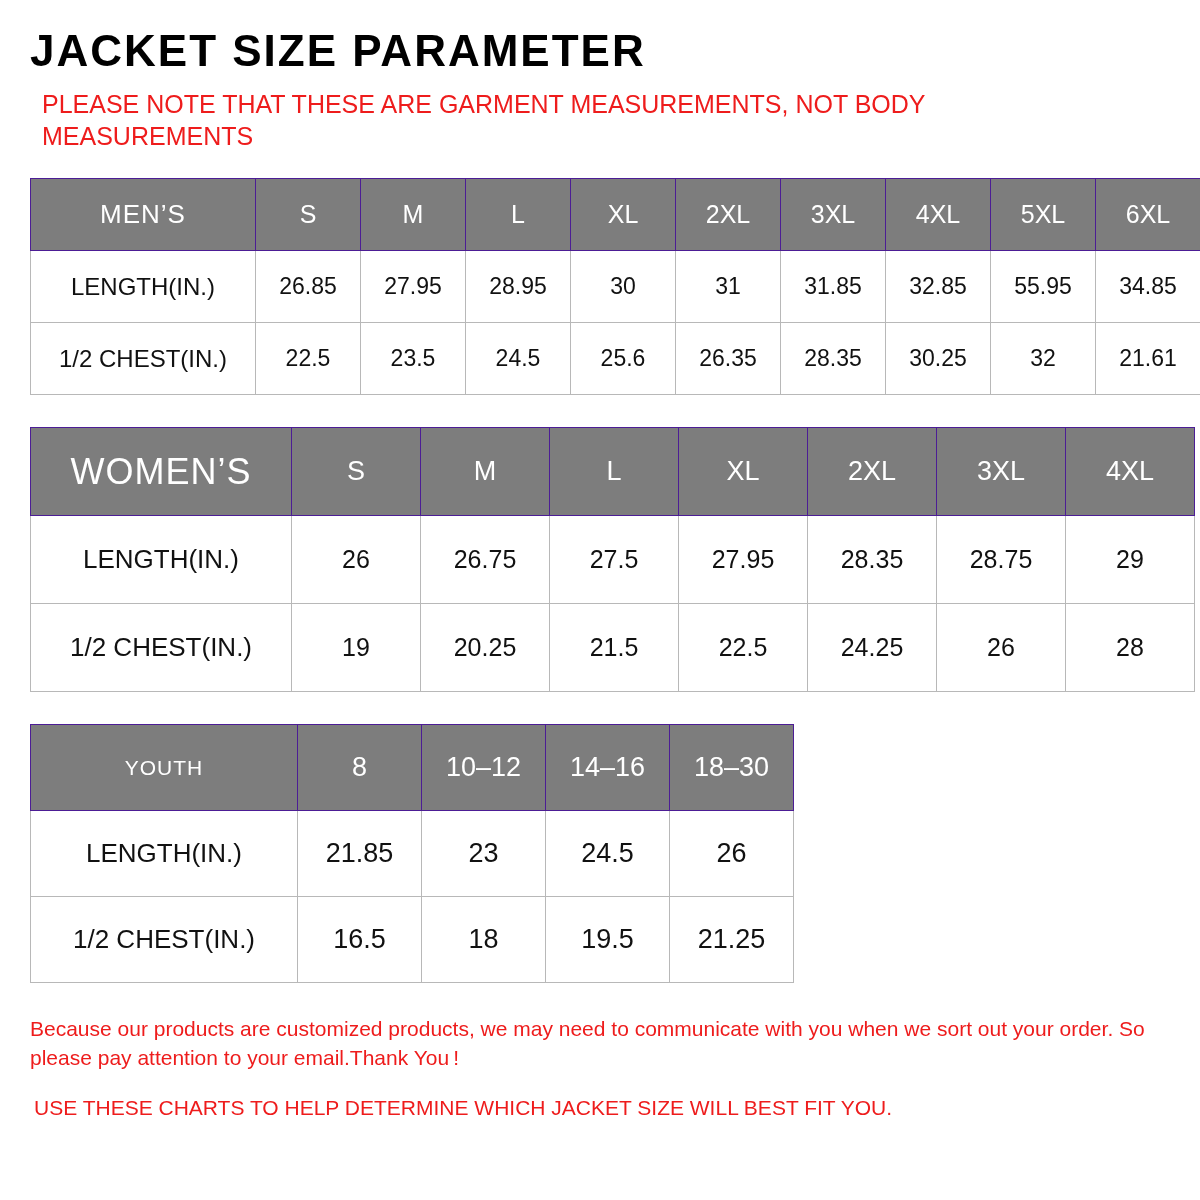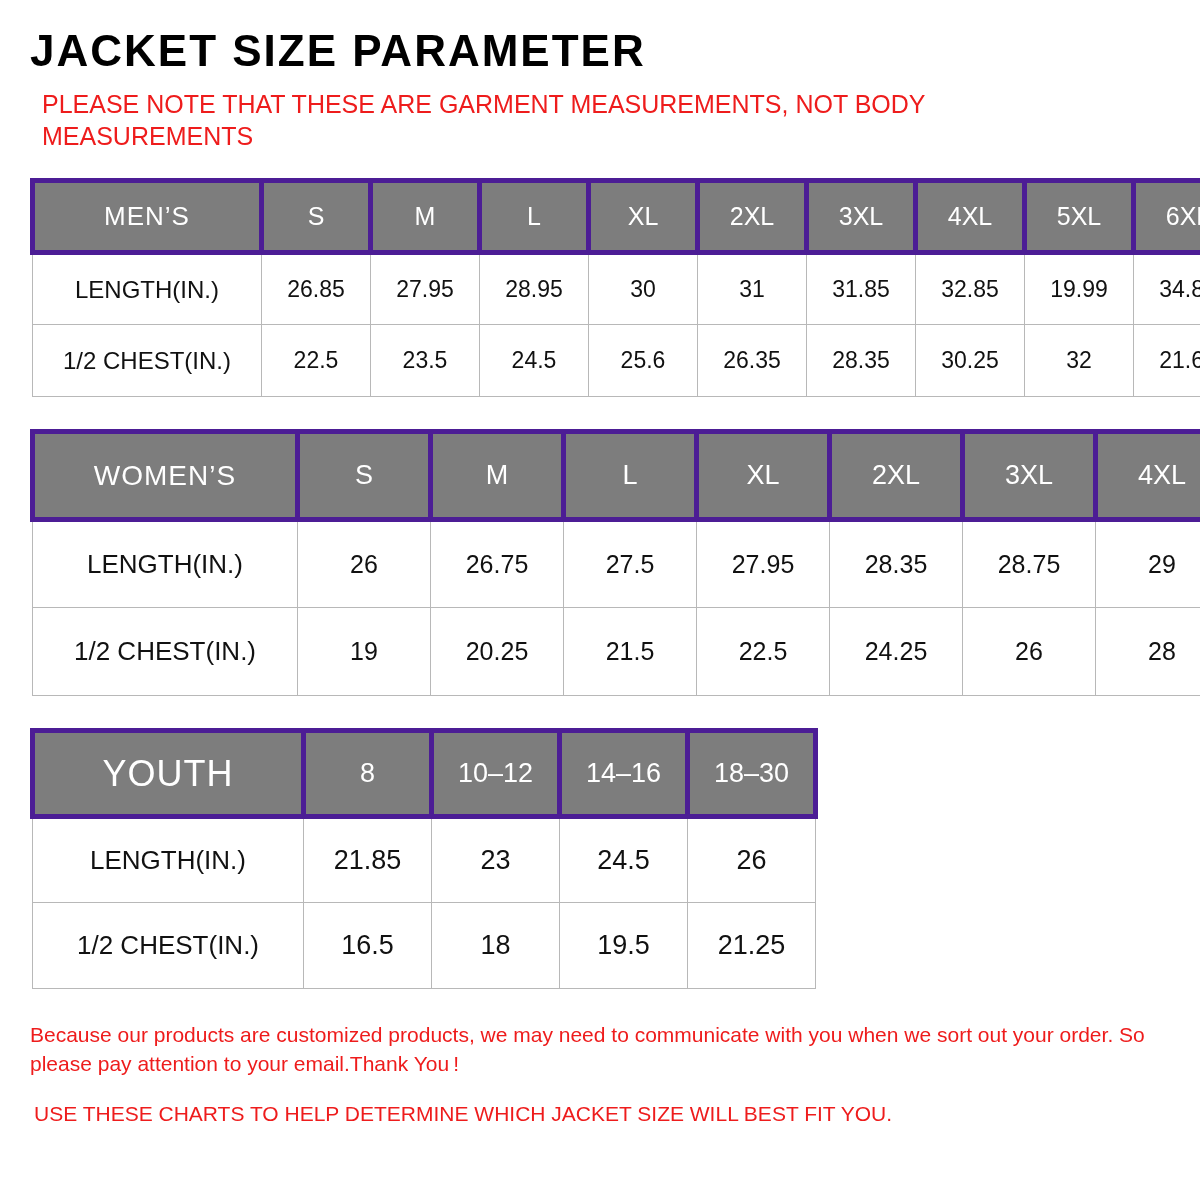--- a/index.html
+++ b/index.html
@@ -45,45 +45,45 @@
     text-align: center;
     vertical-align: middle;
     background: #ffffff;
     font-size: 23px;
     color: #111111;
     white-space: nowrap;
   }
   table tr.header-row td {
     background: #7d7d7d;
     color: #ffffff;
-    border: 5px solid #4c1d95;
+    border: 1px solid #4c1d95;
     font-weight: normal;
   }
   
   #mens-table { width: 1140px; }
   #mens-table tr { height: 72px; }
   #mens-table tr.header-row { height: 72px; }
   #mens-table td.label-col { width: 222px; font-size: 24px; }
   #mens-table tr.header-row td.label-col { font-size: 26px; letter-spacing: 1px; }
   #mens-table td.data-col { width: 102px; }
   #mens-table tr.header-row td.data-col { font-size: 25px; }
 
   
   #womens-table { width: 1140px; }
   #womens-table tr { height: 88px; }
   #womens-table td.label-col { width: 258px; font-size: 26px; }
-  #womens-table tr.header-row td.label-col { font-size: 28px; letter-spacing: 1px; }
+  #womens-table tr.header-row td.label-col { font-size: 36px; letter-spacing: 1px; }
   #womens-table td.data-col { width: 126px; font-size: 25px; }
   #womens-table tr.header-row td.data-col { font-size: 27px; }
 
   
   #youth-table { width: 748px; }
   #youth-table tr { height: 86px; }
   #youth-table td.label-col { width: 264px; font-size: 26px; }
-  #youth-table tr.header-row td.label-col { font-size: 36px; letter-spacing: 1px; margin-left: 36px; }
+  #youth-table tr.header-row td.label-col { font-size: 21px; letter-spacing: 1px; margin-left: 36px; }
   #youth-table td.data-col { width: 121px; font-size: 27px; }
   #youth-table tr.header-row td.data-col { font-size: 27px; }
 
   .footer {
     color: #ee1c1c;
     font-size: 21px;
     line-height: 1.35;
     max-width: 1130px;
   }
   .footer .para1 { margin: 4px 0 22px 0; }
@@ -114,21 +114,21 @@
       </tr>
       <tr>
         <td class="label-col">LENGTH(IN.)</td>
         <td class="data-col">26.85</td>
         <td class="data-col">27.95</td>
         <td class="data-col">28.95</td>
         <td class="data-col">30</td>
         <td class="data-col">31</td>
         <td class="data-col">31.85</td>
         <td class="data-col">32.85</td>
-        <td class="data-col">19.99</td>
+        <td class="data-col">55.95</td>
         <td class="data-col">34.85</td>
       </tr>
       <tr>
         <td class="label-col">1/2 CHEST(IN.)</td>
         <td class="data-col">22.5</td>
         <td class="data-col">23.5</td>
         <td class="data-col">24.5</td>
         <td class="data-col">25.6</td>
         <td class="data-col">26.35</td>
         <td class="data-col">28.35</td>

